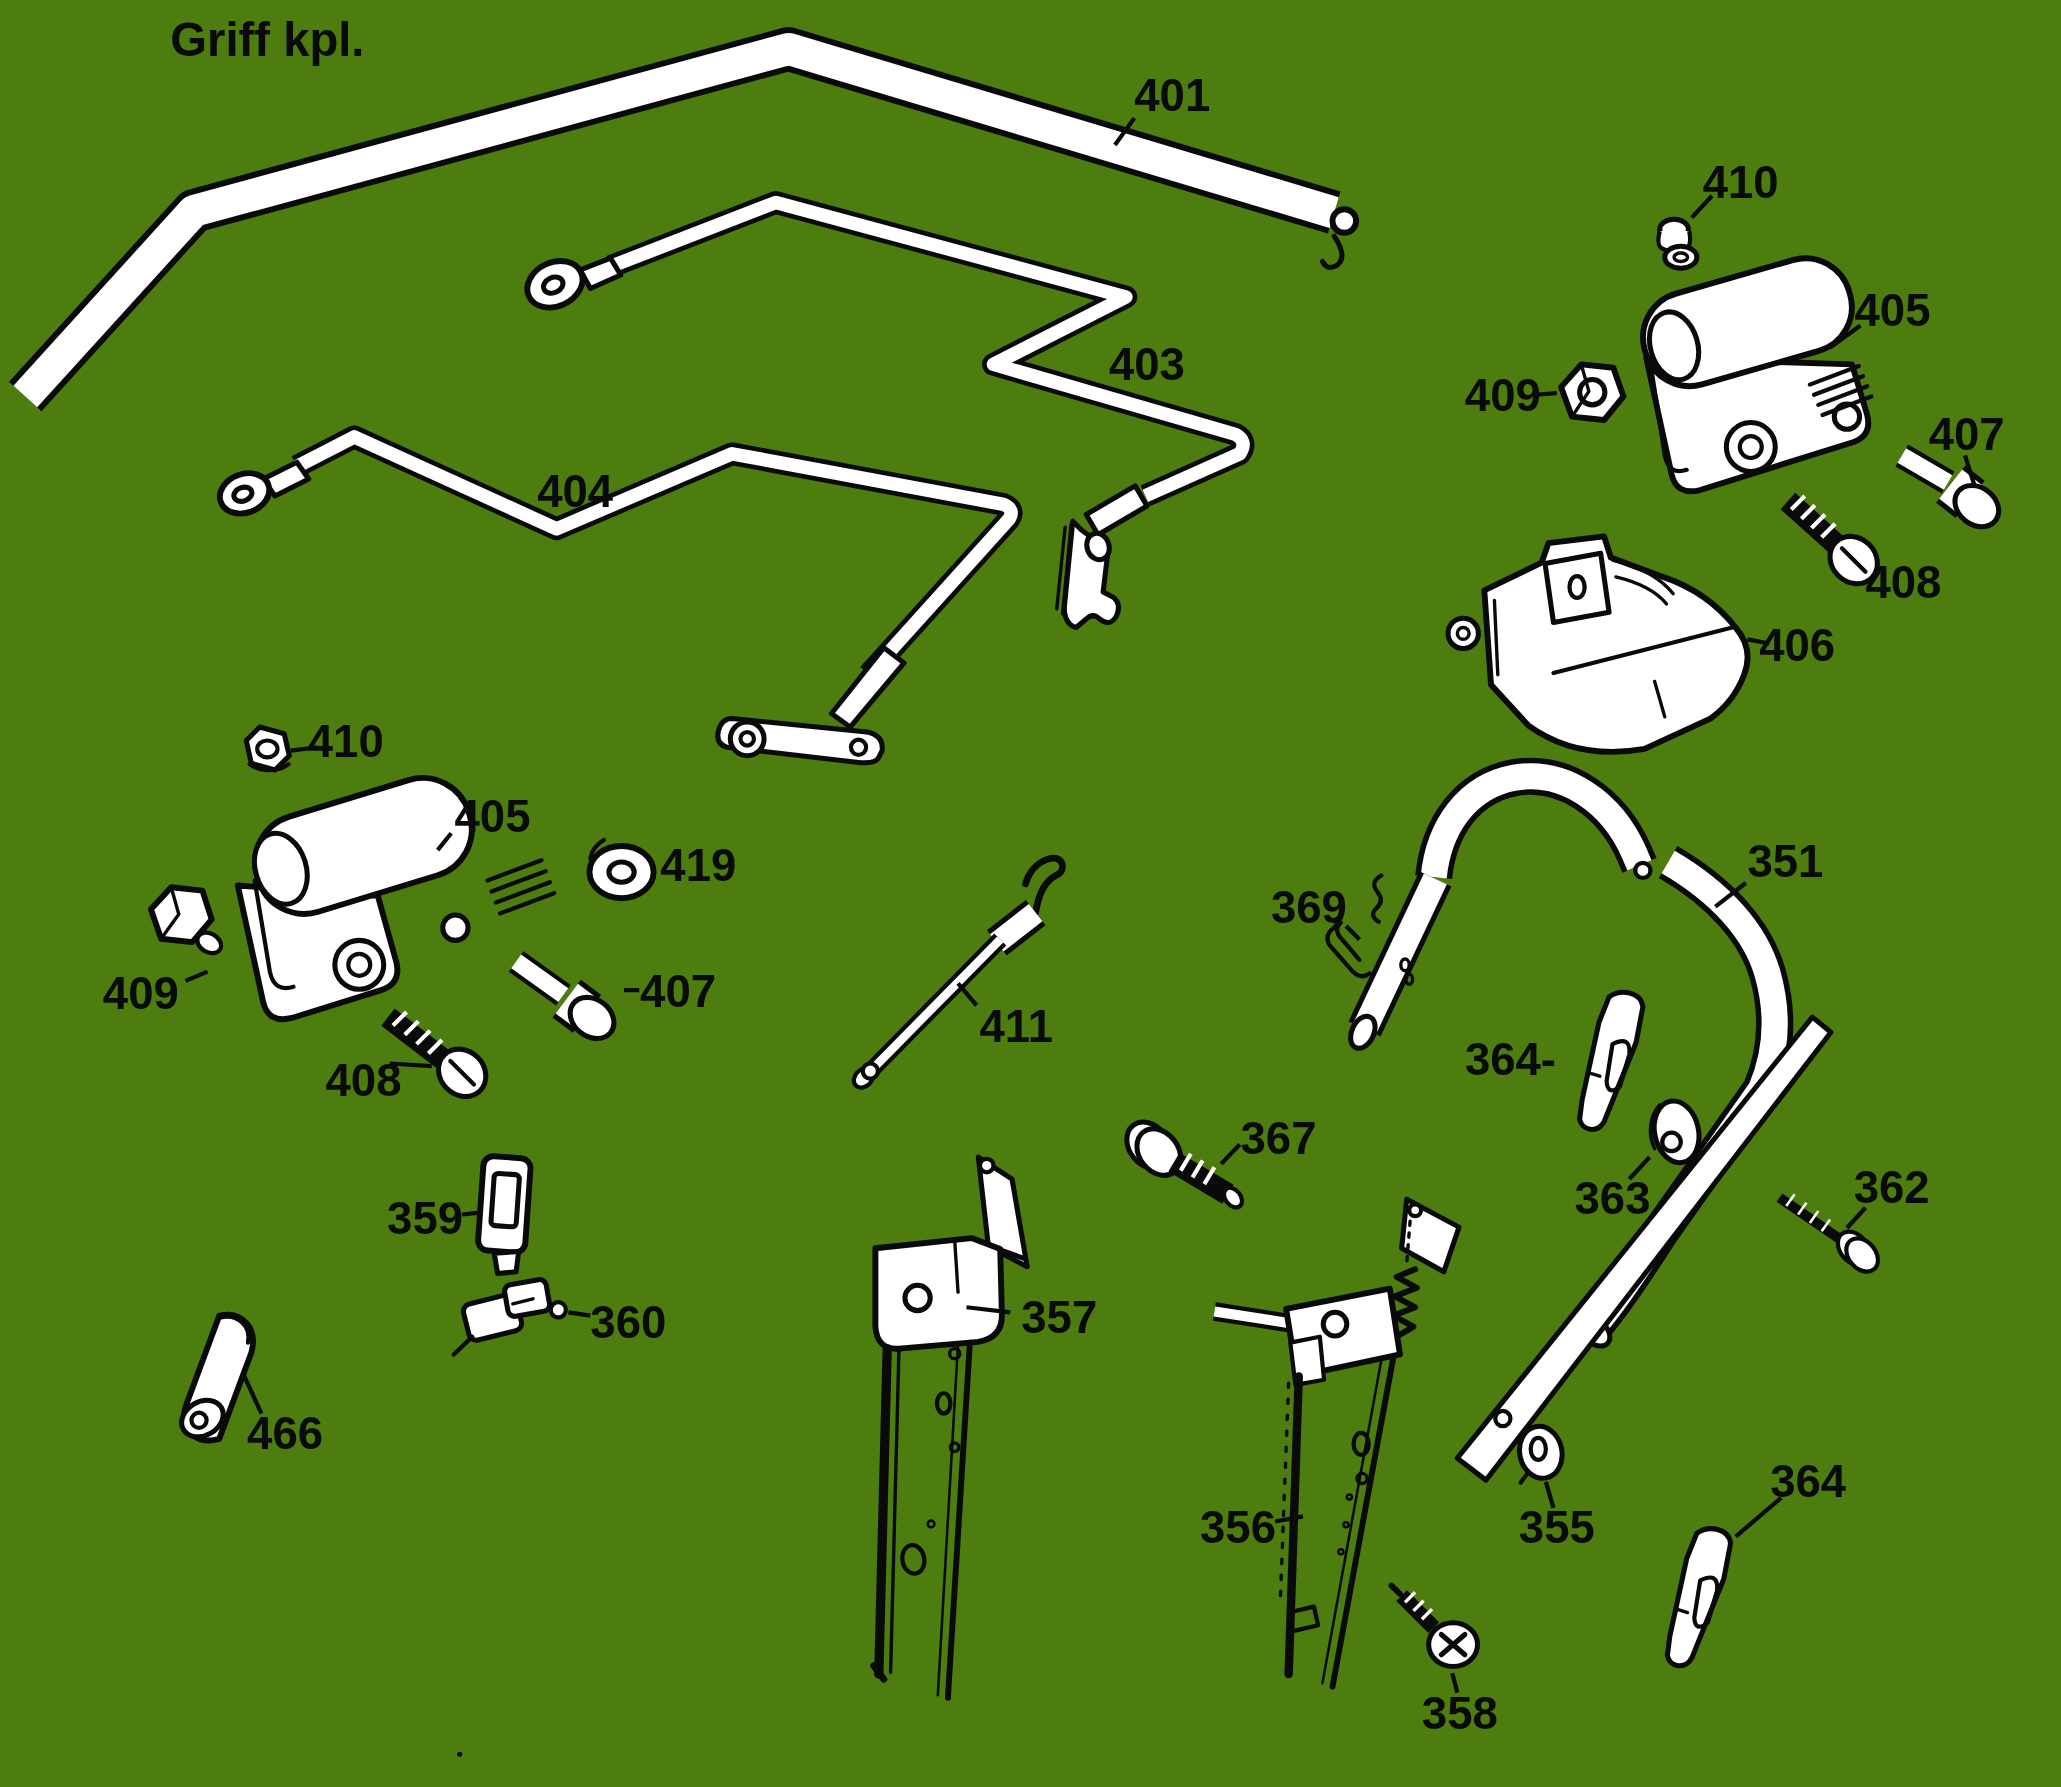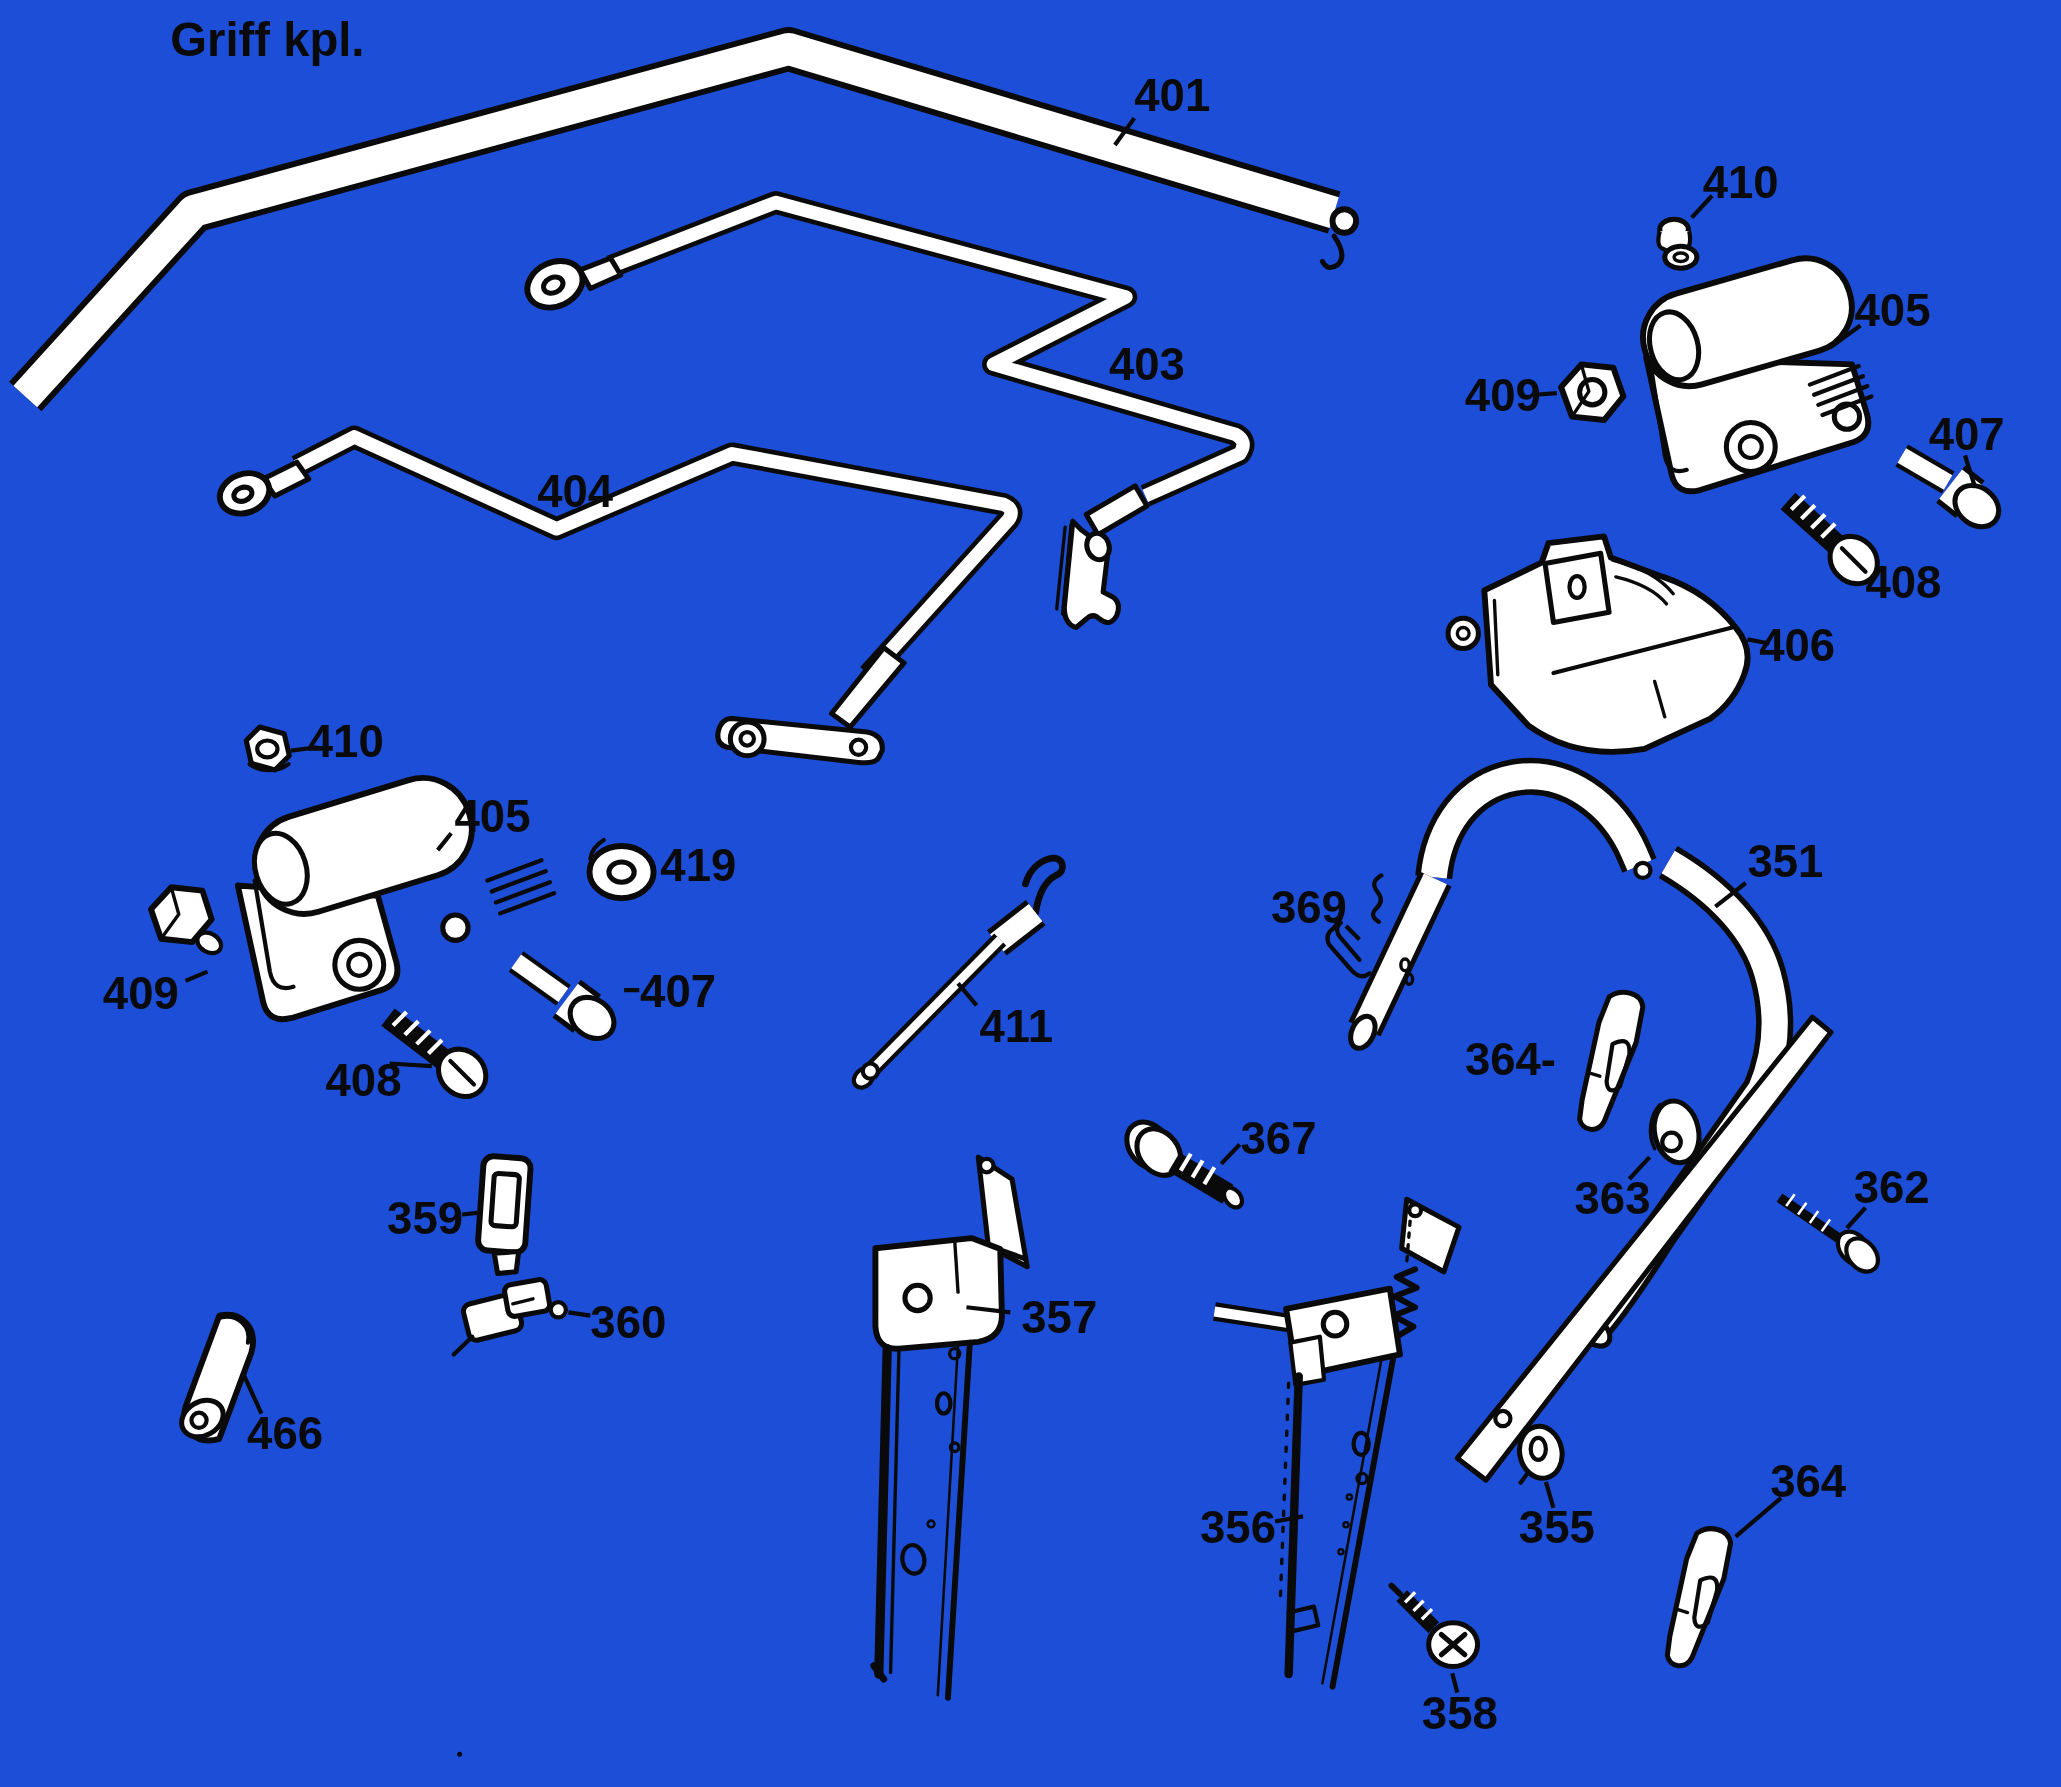--- a/index.html
+++ b/index.html
@@ -1,16 +1,16 @@
 <!DOCTYPE html>
 <html style="font-size:13.5px"><head>
 <meta charset="utf-8">
 <style>
   html,body{margin:0;padding:0;background:#fff;}
-  .stage{position:relative;width:2062px;height:1788px;background:#1d4ed8;overflow:hidden;text-align:right;}
+  .stage{position:relative;width:2062px;height:1788px;background:#4d7c0f;overflow:hidden;text-align:right;}
   svg{position:absolute;left:0;top:0;}
   .lbl{font:700 54px "Liberation Sans", sans-serif;fill:#0a0a0a;}
   .ttl{font:700 56px "Liberation Sans", sans-serif;fill:#0a0a0a;}
   .ink{stroke:#0a0a0a;fill:none;stroke-linecap:round;stroke-linejoin:round;}
   .wht{stroke:#ffffff;fill:none;stroke-linecap:butt;stroke-linejoin:round;}
   .blk{stroke:#0a0a0a;fill:none;stroke-linecap:butt;stroke-linejoin:round;}
   .fw{fill:#ffffff;stroke:#0a0a0a;stroke-linejoin:round;}
   .ld{stroke:#0a0a0a;stroke-width:5;}
 </style>
 </head>

